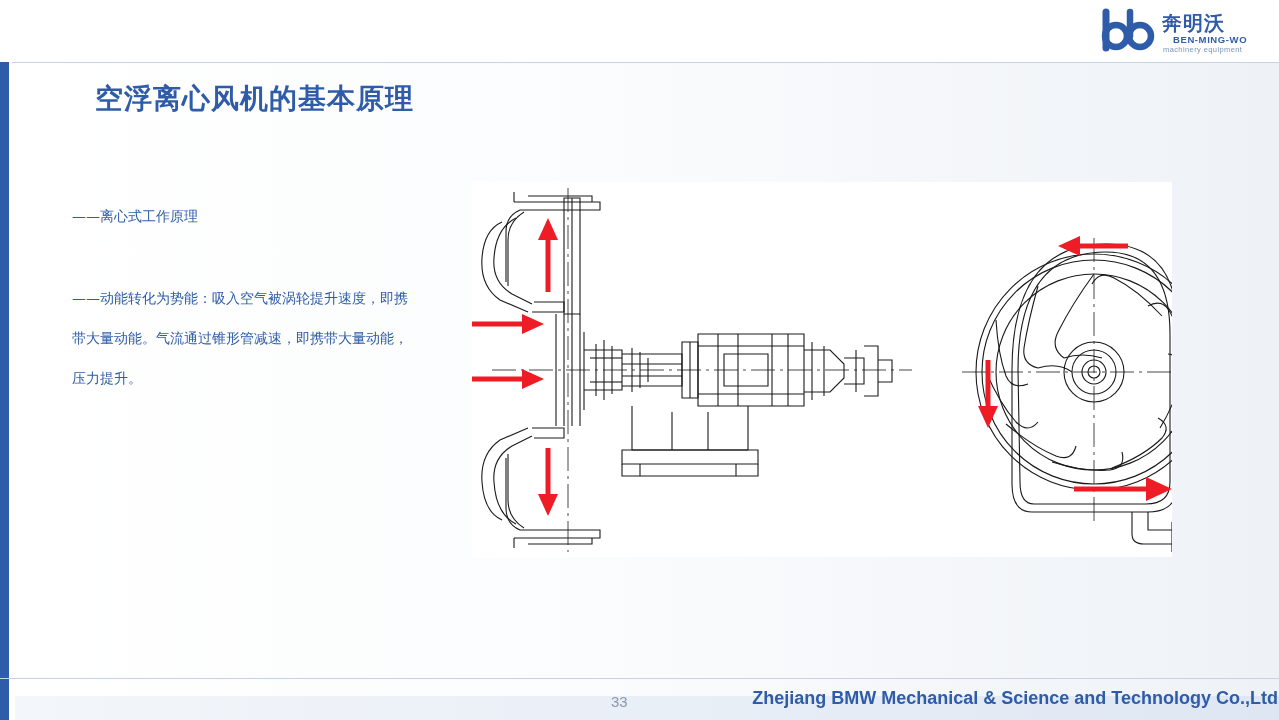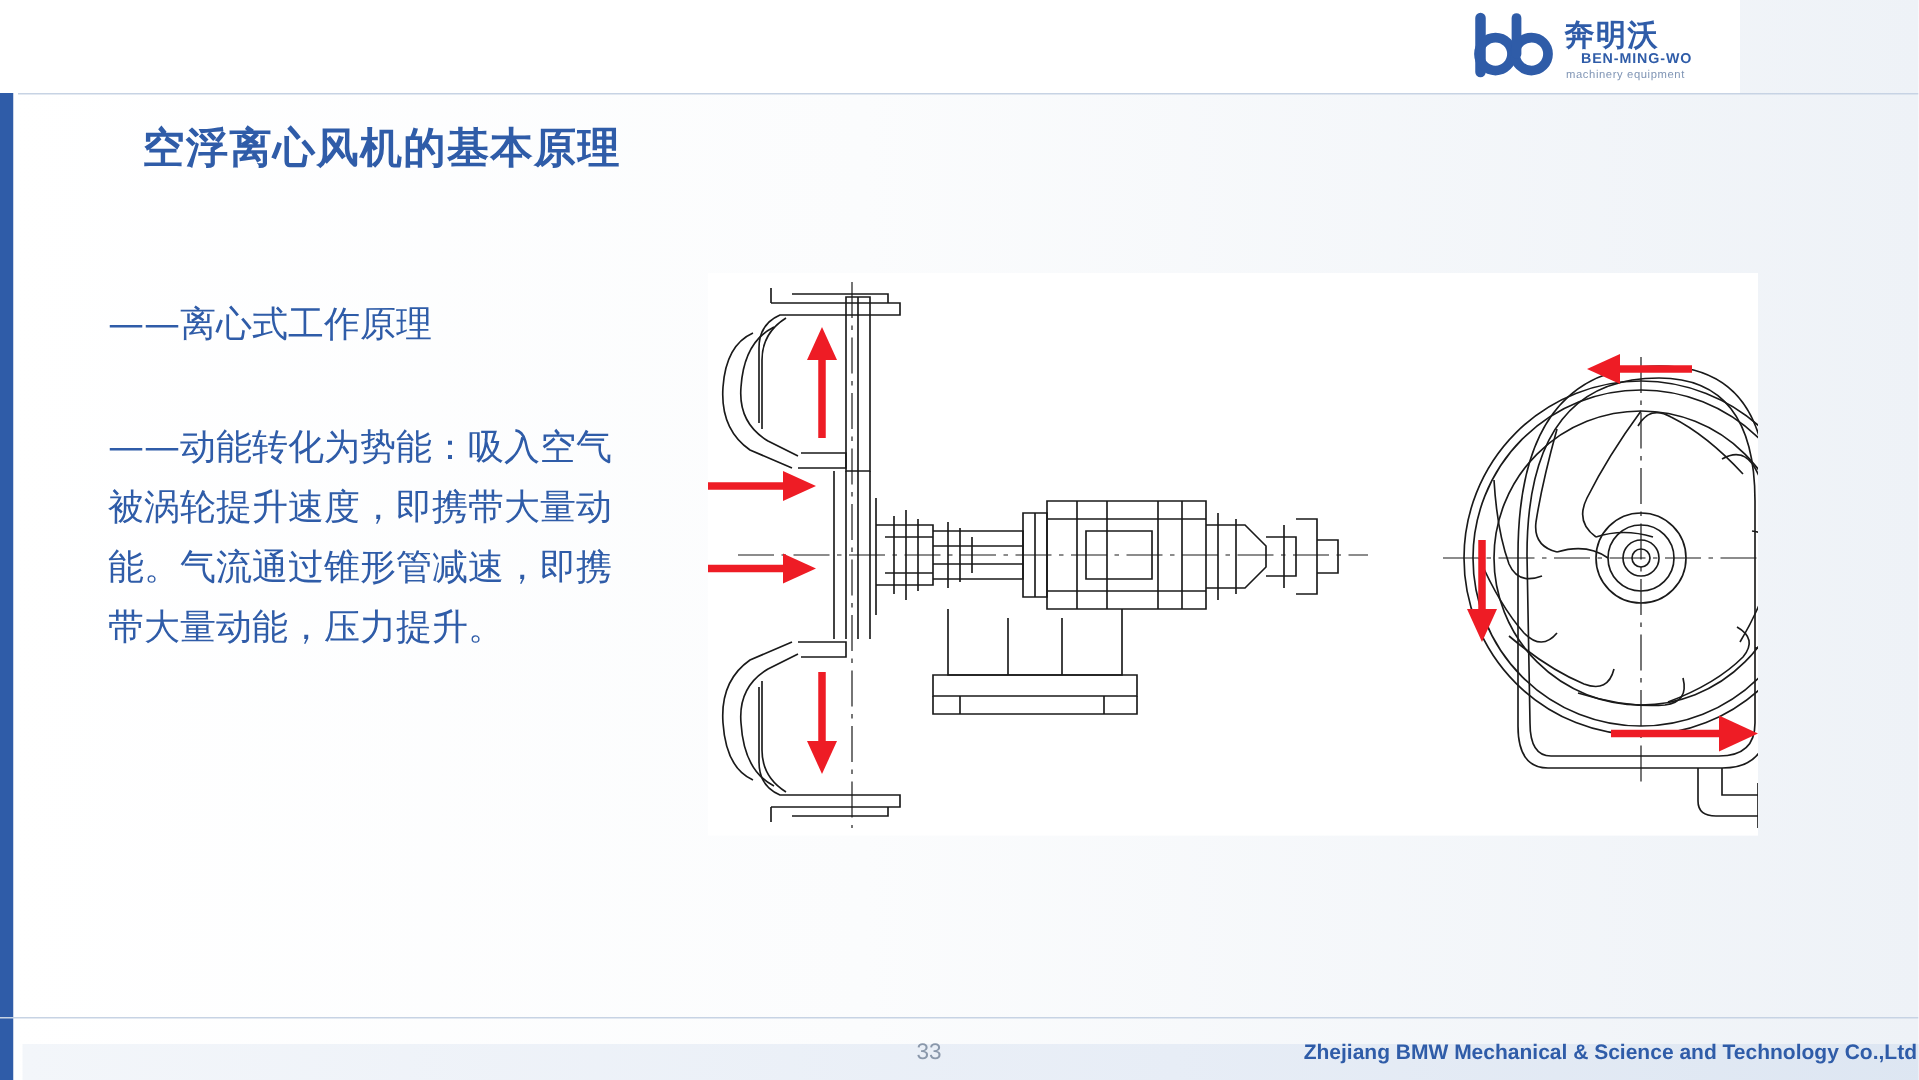--- a/index.html
+++ b/index.html
@@ -35,21 +35,21 @@
     top: 0;
     width: 3px;
     height: 720px;
     background: #ffffff;
   }
   
   .header {
     position: absolute;
     left: 0;
     top: 0;
-    width: 1160px;
+    width: 1279px;
     height: 62px;
     background: #ffffff;
   }
   .header-rule {
     position: absolute;
     left: 12px;
     top: 62px;
     width: 1267px;
     height: 1px;
     background: #c7d3e4;
@@ -108,21 +108,21 @@
     font-family: "DejaVu Sans", "Liberation Sans", sans-serif;
     margin-left: 43px;
   }
   
   .body-text {
     position: absolute;
     left: 72px;
     top: 196px;
     width: 340px;
     color: #2f5ca8;
-    font-size: 24px;
+    font-size: 14px;
     line-height: 40px;
     font-family: "DejaVu Sans", "Liberation Sans", sans-serif;
   }
   .para-1 {
     margin: 0 0 42px 0;
   }
   .para-2 {
     margin: 0;
   }
   
@@ -158,21 +158,21 @@
     position: absolute;
     left: 596px;
     bottom: 10px;
     font-size: 15px;
     color: #8a98ab;
   }
   .footer-text {
     position: absolute;
     right: 16px;
     bottom: 11px;
-    font-size: 14px;
+    font-size: 18px;
     font-weight: bold;
     color: #2f5ca8;
   }
 </style>
 </head>
 <body>
 
 <div class="slide">
 
   <div class="left-bar"></div>

